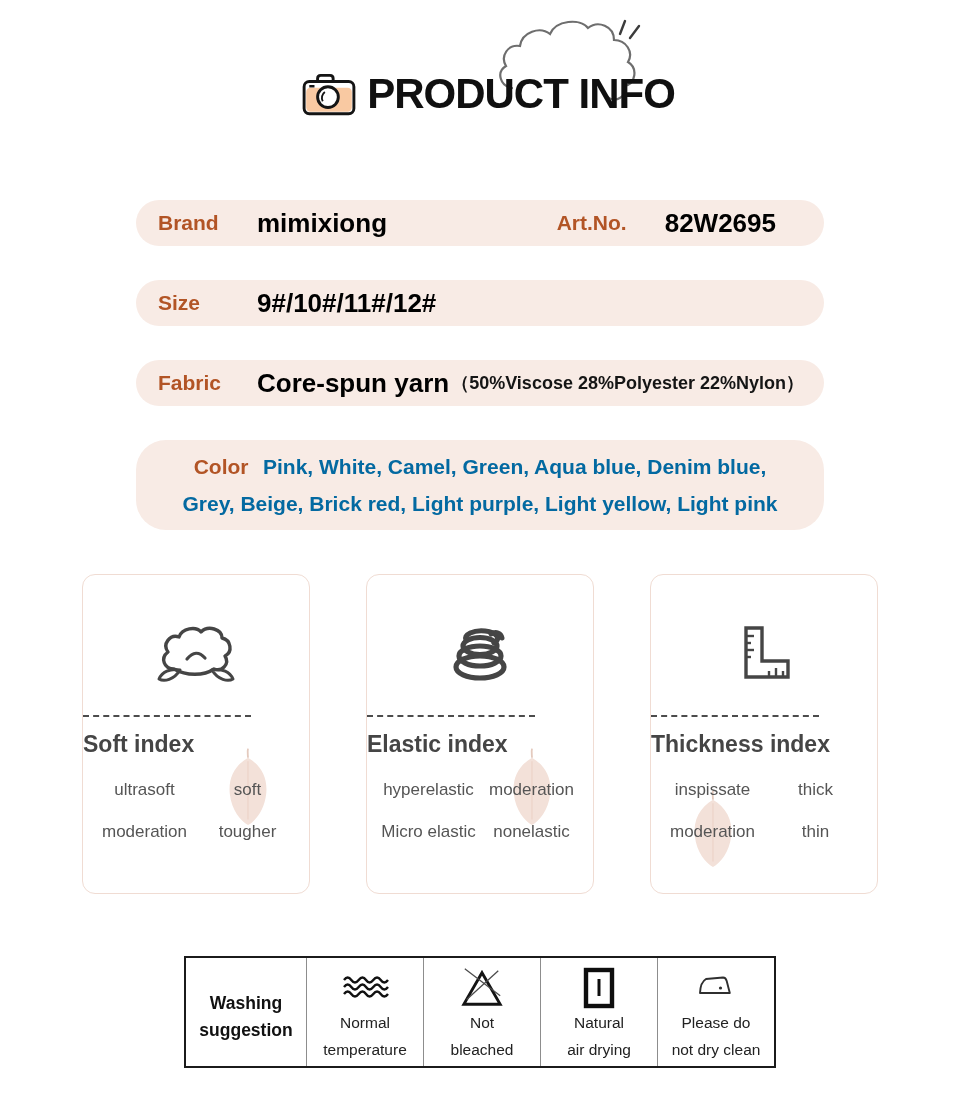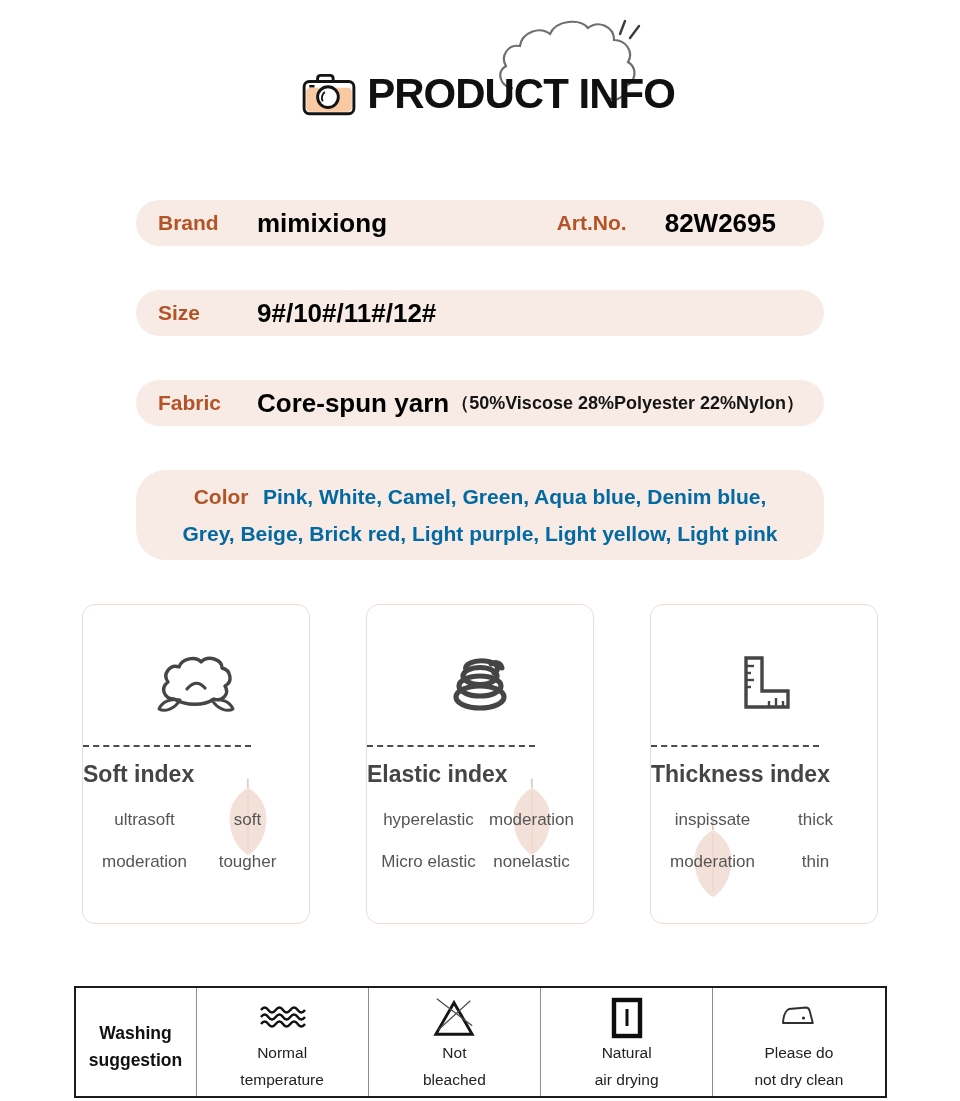--- a/index.html
+++ b/index.html
@@ -7,21 +7,21 @@
 
   
   .header { position:relative; width:960px; height:172px; }
   .cloud { position:absolute; left:498px; top:16px; z-index:0; }
   .title-row { position:absolute; left:16px; right:0; top:70px; display:flex; justify-content:center; align-items:center; gap:10px; z-index:1; }
   .page-title { font-size:42px; font-weight:bold; color:#101010; letter-spacing:-1px; }
 
   
   .rows { width:688px; margin:28px auto 0; }
   .pill { background:var(--pill-bg,#f8ebe5); border-radius:26px; height:46px; display:flex; align-items:center;
-          margin-bottom:44px; padding:0 22px; box-sizing:border-box; }
+          margin-bottom:34px; padding:0 22px; box-sizing:border-box; }
   .lab { color:var(--accent,#b25425); font-weight:bold; font-size:21px; width:99px; flex:0 0 auto; }
   .val { color:#000000; font-weight:bold; font-size:26px; white-space:nowrap; }
   .val-detail { color:#151515; font-weight:bold; font-size:18px; margin-left:2px; white-space:nowrap; }
   .pair-right { margin-left:auto; margin-right:26px; display:flex; align-items:center; }
   .pair-right .lab { width:auto; margin-right:38px; }
   .pill-color { height:auto; display:block; text-align:center; border-radius:30px; padding:9px 4px; margin-bottom:0; line-height:35px; }
   .pill-color .lab { display:inline; width:auto; margin-right:10px; }
   .color-line { color:#0369a1; font-weight:bold; font-size:21px; }
 
   
@@ -31,21 +31,21 @@
   .card-icon { margin-top:38px; height:80px; display:flex; align-items:center; justify-content:center; }
   .divider { width:168px; border-top:2.5px dashed #4c4c4c; margin-top:22px; }
   .card-title { margin-top:14px; font-size:23px; font-weight:bold; color:#454545; }
   .opts { margin-top:18px; width:100%; padding:0 10px; box-sizing:border-box; display:grid;
           grid-template-columns:1fr 1fr; row-gap:14px; }
   .opt { position:relative; text-align:center; font-size:17px; color:#555555; padding:4px 0; }
   .opt .txt { position:relative; z-index:1; }
   .leaf { position:absolute; left:50%; top:50%; transform:translate(-50%,-54%); z-index:0; }
 
   
-  .wash { width:813px; margin:62px auto 0; height:112px; border:2px solid #1b1b1b; display:flex; box-sizing:border-box; }
+  .wash { width:592px; margin:62px auto 0; height:112px; border:2px solid #1b1b1b; display:flex; box-sizing:border-box; }
   .wcell { flex:1; border-left:1px solid #8d8d8d; display:flex; flex-direction:column; align-items:center;
            justify-content:flex-start; padding-top:9px; box-sizing:border-box; }
   .wcell-first { flex:0 0 120px; border-left:none; justify-content:center; }
   .wlabel { font-weight:bold; font-size:17.5px; color:#111111; line-height:27px; }
   .wicon { height:42px; display:flex; align-items:center; justify-content:center; }
   .wcap { font-size:15.5px; color:#222222; line-height:27px; text-align:center; white-space:nowrap; }
 </style>
 </head>
 <body>
 

